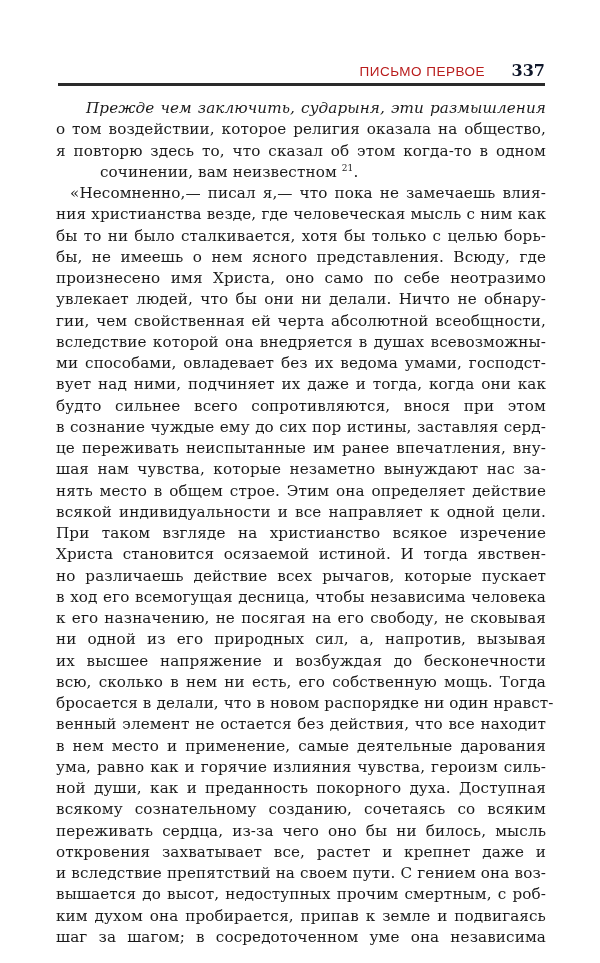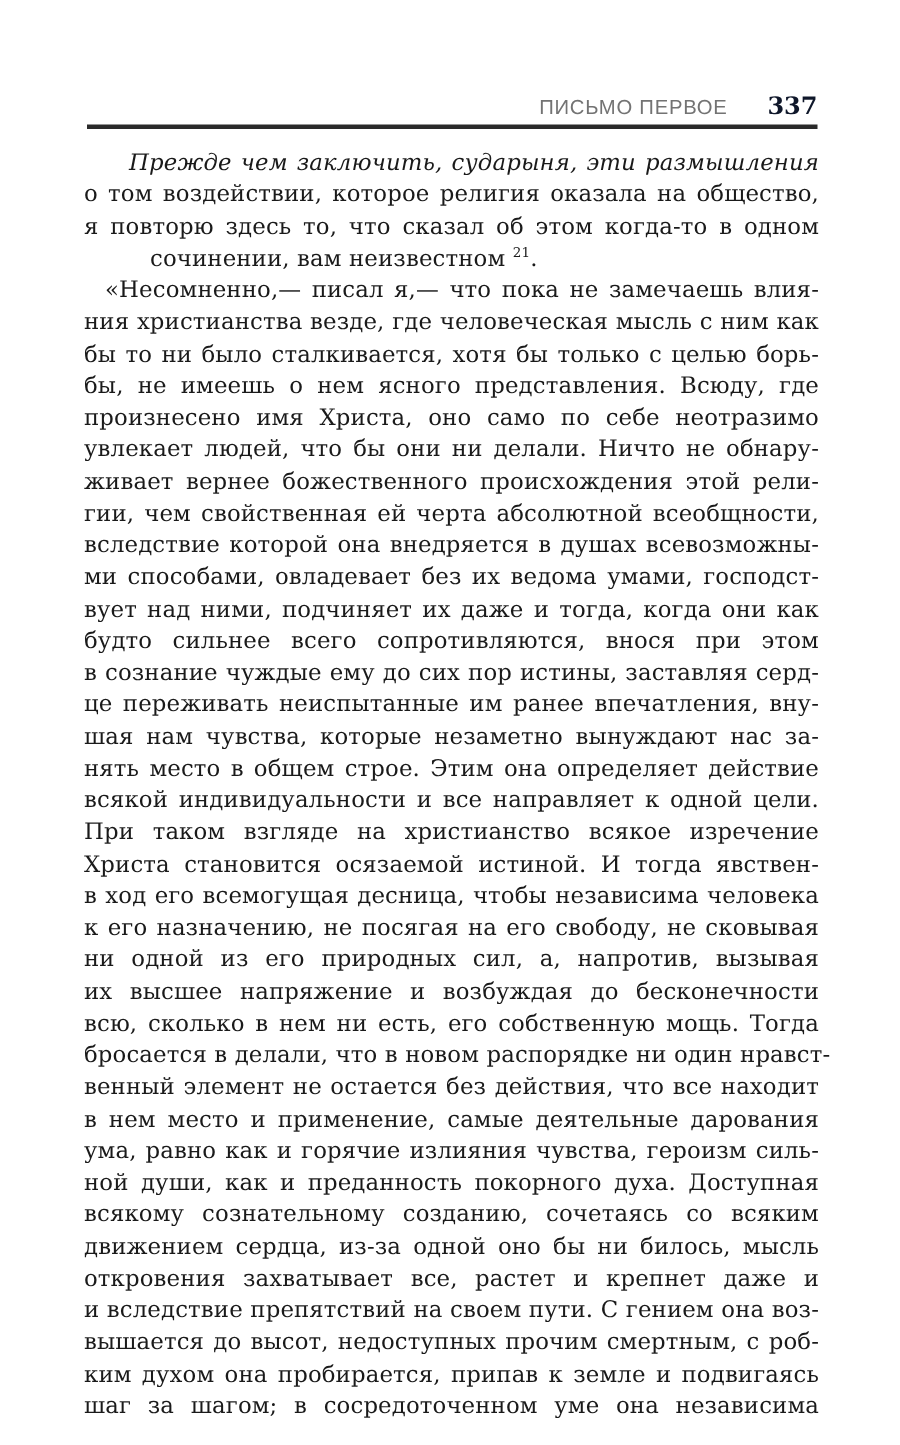--- a/index.html
+++ b/index.html
@@ -8,21 +8,21 @@
     overflow: hidden; position: relative;
     font-family: "DejaVu Serif", "Liberation Serif", serif;
     color: #1a1a1a;
   }
   .page { position: absolute; left: 0; top: 0; width: 600px; height: 963px; }
   .running-head {
     position: absolute; left: 58px; top: 60px; width: 487px; height: 22px;
   }
   .running-title {
     position: absolute; right: 60px; top: 4px;
-    font-size: 13.5px; letter-spacing: 0.5px; color: #737373;
+    font-size: 13.5px; letter-spacing: 0.5px; color: #b91c1c;
     font-family: "Liberation Sans", "DejaVu Sans", sans-serif;
   }
   .page-number {
     position: absolute; right: 0; top: 1px;
     font-size: 16px; font-weight: bold; color: #0f172a;
   }
   .head-rule {
     position: absolute; left: 58px; top: 83px; width: 487px; height: 3px;
     background: #2a2a2a;
   }
@@ -56,45 +56,45 @@
     <span class="line">о том воздействии, которое религия оказала на общество,</span>
     <span class="line">я повторю здесь то, что сказал об этом когда-то в одном</span>
     <span class="line last"><span>сочинении, вам неизвестном</span>&nbsp;<sup>21</sup><span>.</span></span>
 
     <span class="line indent-small">«Несомненно,— писал я,— что пока не замечаешь влия-</span>
     <span class="line">ния христианства везде, где человеческая мысль с ним как</span>
     <span class="line">бы то ни было сталкивается, хотя бы только с целью борь-</span>
     <span class="line">бы, не имеешь о нем ясного представления. Всюду, где</span>
     <span class="line">произнесено имя Христа, оно само по себе неотразимо</span>
     <span class="line">увлекает людей, что бы они ни делали. Ничто не обнару-</span>
-    <span class="line">живает вернее божественного происхождения этой рели-</span>
     <span class="line">гии, чем свойственная ей черта абсолютной всеобщности,</span>
     <span class="line">вследствие которой она внедряется в душах всевозможны-</span>
     <span class="line">ми способами, овладевает без их ведома умами, господст-</span>
     <span class="line">вует над ними, подчиняет их даже и тогда, когда они как</span>
     <span class="line">будто сильнее всего сопротивляются, внося при этом</span>
     <span class="line">в сознание чуждые ему до сих пор истины, заставляя серд-</span>
     <span class="line">це переживать неиспытанные им ранее впечатления, вну-</span>
     <span class="line">шая нам чувства, которые незаметно вынуждают нас за-</span>
     <span class="line">нять место в общем строе. Этим она определяет действие</span>
     <span class="line">всякой индивидуальности и все направляет к одной цели.</span>
     <span class="line">При таком взгляде на христианство всякое изречение</span>
     <span class="line">Христа становится осязаемой истиной. И тогда явствен-</span>
+    <span class="line">но различаешь действие всех рычагов, которые пускает</span>
     <span class="line">в ход его всемогущая десница, чтобы независима человека</span>
     <span class="line">к его назначению, не посягая на его свободу, не сковывая</span>
     <span class="line">ни одной из его природных сил, а, напротив, вызывая</span>
     <span class="line">их высшее напряжение и возбуждая до бесконечности</span>
     <span class="line">всю, сколько в нем ни есть, его собственную мощь. Тогда</span>
     <span class="line">бросается в делали, что в новом распорядке ни один нравст-</span>
     <span class="line">венный элемент не остается без действия, что все находит</span>
     <span class="line">в нем место и применение, самые деятельные дарования</span>
     <span class="line">ума, равно как и горячие излияния чувства, героизм силь-</span>
     <span class="line">ной души, как и преданность покорного духа. Доступная</span>
     <span class="line">всякому сознательному созданию, сочетаясь со всяким</span>
-    <span class="line">движением сердца, из-за одной оно бы ни билось, мысль</span>
+    <span class="line">переживать сердца, из-за чего оно бы ни билось, мысль</span>
     <span class="line">откровения захватывает все, растет и крепнет даже и</span>
     <span class="line">и вследствие препятствий на своем пути. С гением она воз-</span>
     <span class="line">вышается до высот, недоступных прочим смертным, с роб-</span>
     <span class="line">ким духом она пробирается, припав к земле и подвигаясь</span>
     <span class="line">шаг за шагом; в сосредоточенном уме она независима</span>
 
   </div>
 </div>
 
 </body></html>

